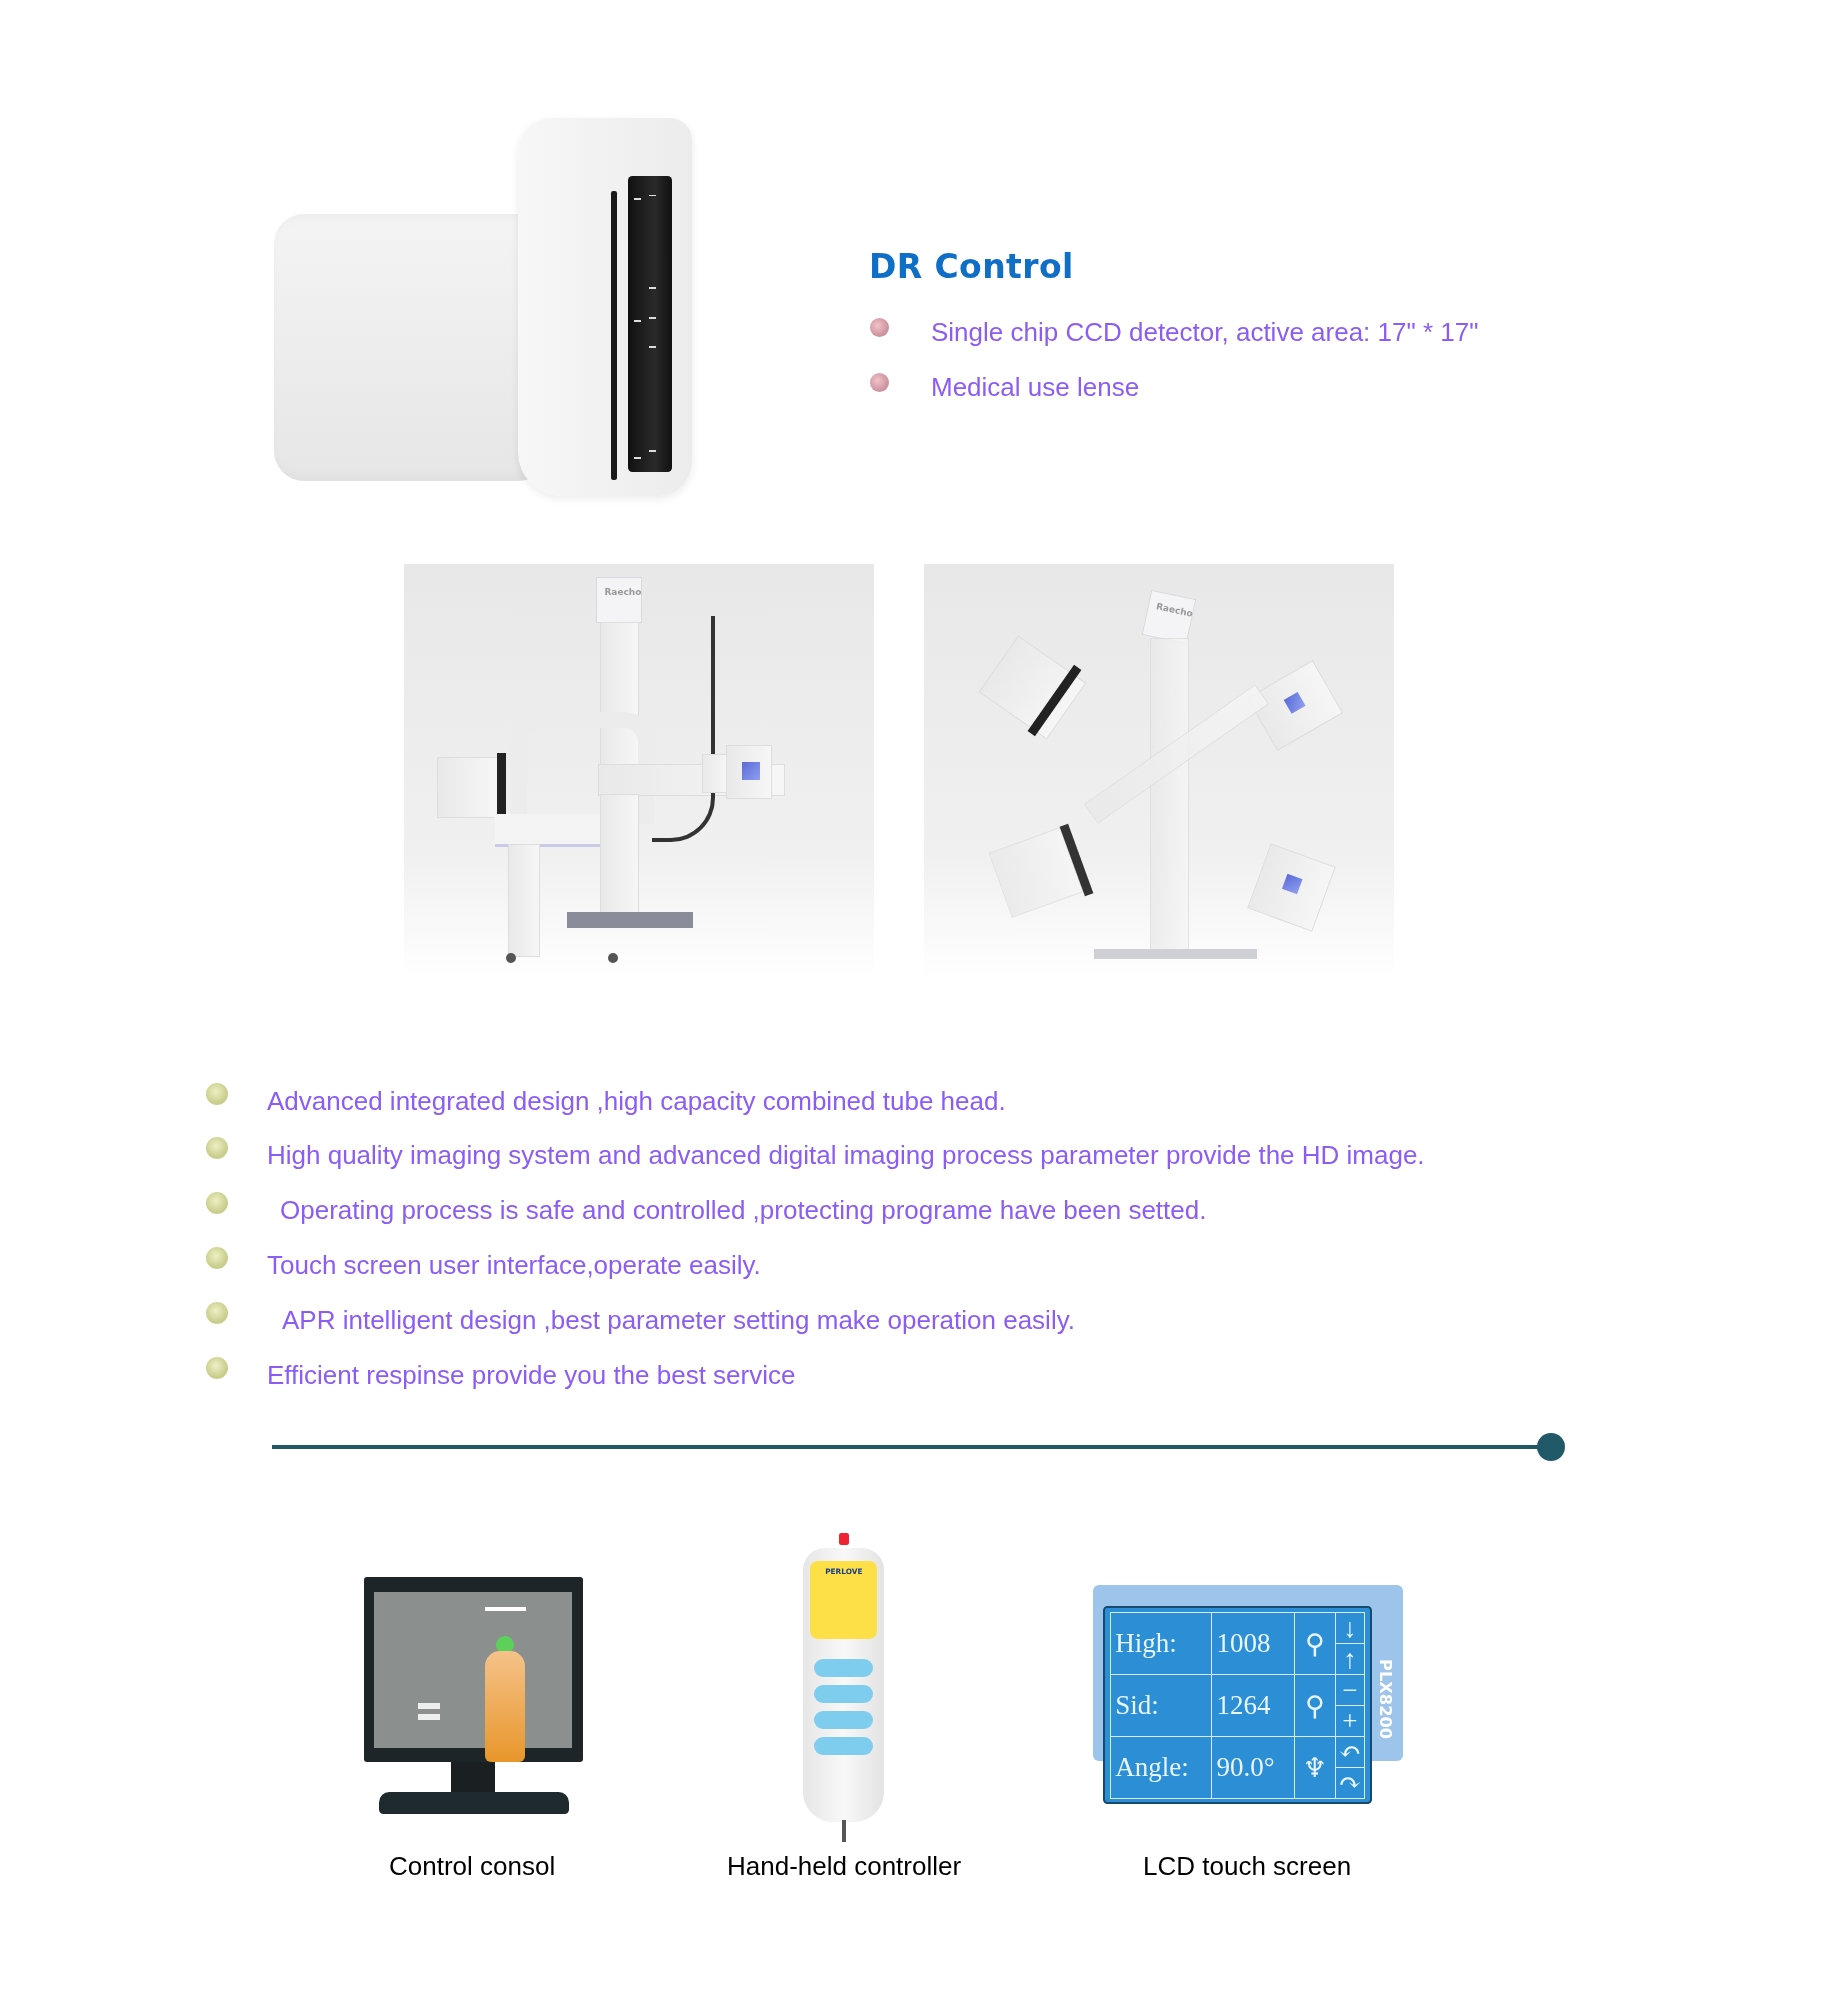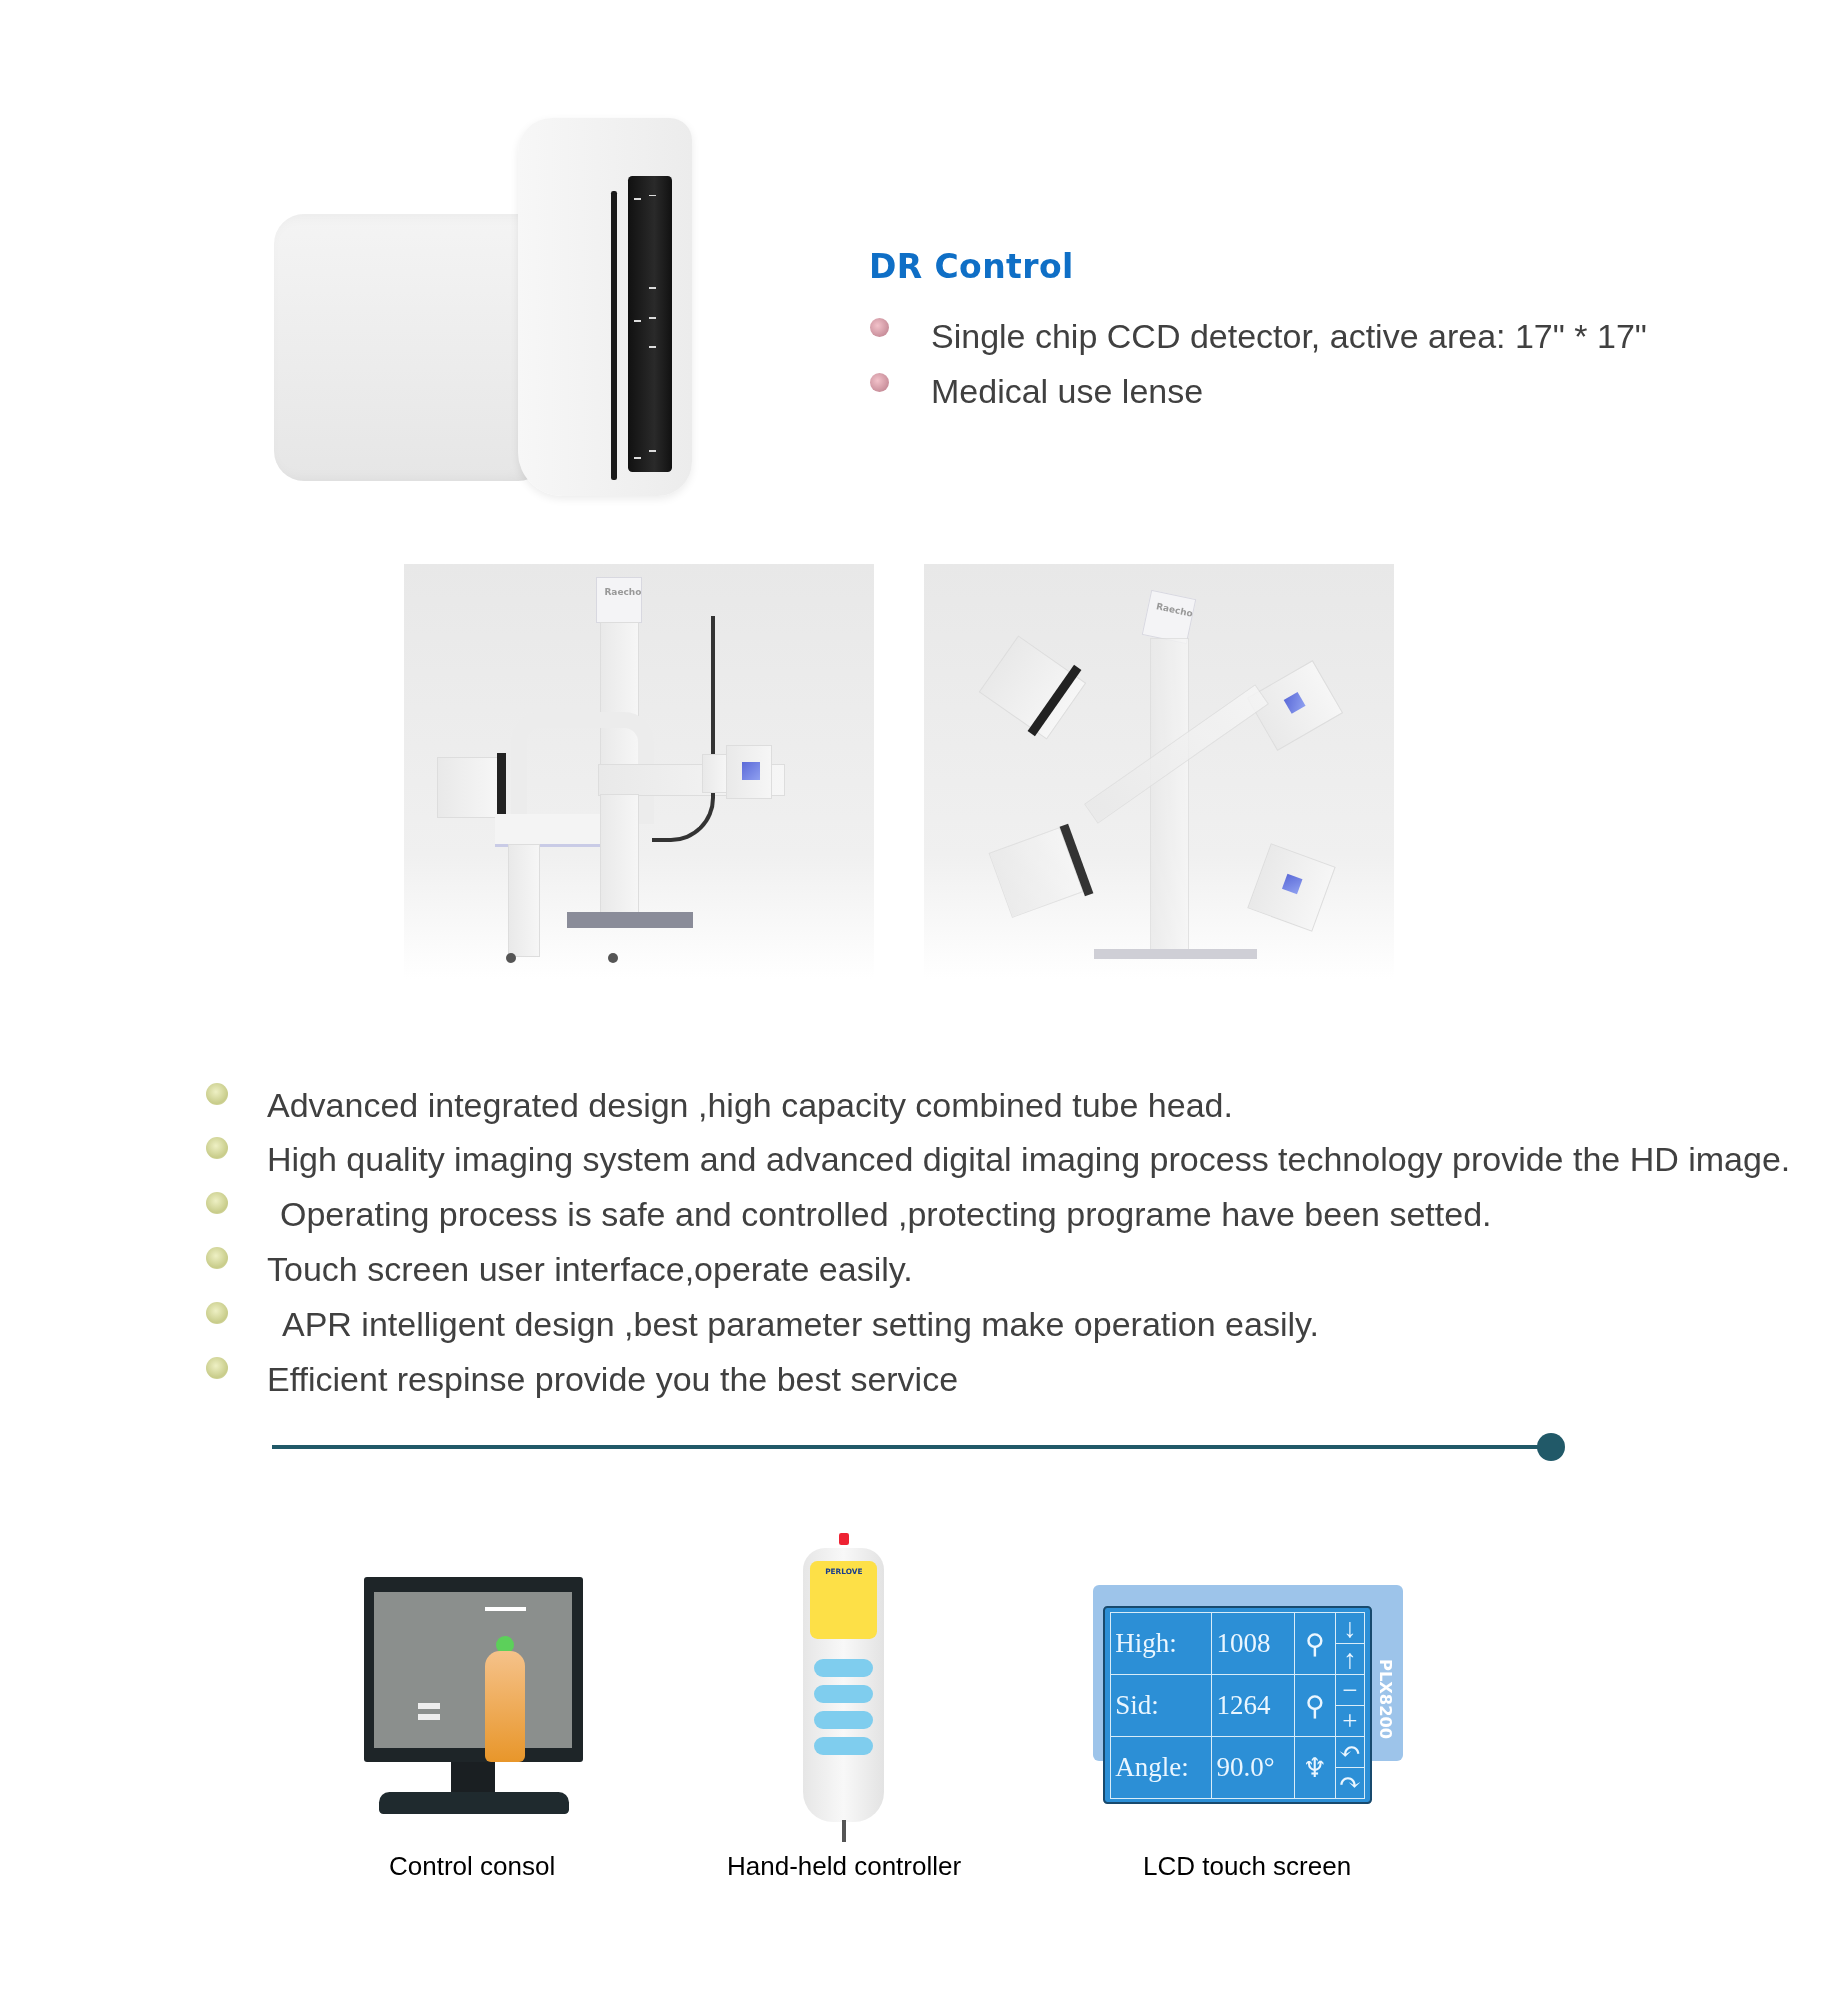--- a/index.html
+++ b/index.html
@@ -12,21 +12,21 @@
   .det-back { left: 0; top: 96px; width: 274px; height: 267px; background: linear-gradient(180deg,#f4f4f4,#e6e6e6); border-radius: 30px 15px 30px 30px; box-shadow: inset -7.4px 0 15px rgba(0,0,0,0.06); }
   .det-front { left: 244px; top: 0; width: 174px; height: 378px; background: linear-gradient(90deg,#f7f7f7,#ececec); border-radius: 34px 22px 34px 44px; box-shadow: 0 3px 9px rgba(0,0,0,0.08); }
   .det-slot { left: 337px; top: 73px; width: 6px; height: 289px; background: #1a1a1a; border-radius: 2.2px; }
   .det-panel { left: 354px; top: 58px; width: 44px; height: 296px; background: linear-gradient(90deg,#111,#2a2a2a 60%,#111); border-radius: 4.4px; }
   .det-mark { width: 7.4px; height: 1.5px; background: #ddd; }
 
   
   .h-dr { left: 869px; top: 247px; font-size: 33px; font-weight: 800; color: #0f6fc6; letter-spacing: 0.4px; font-family: "DejaVu Sans", sans-serif; }
   .bullet-pink { width: 19px; height: 19px; border-radius: 50%; background: radial-gradient(circle at 40% 40%, #f2c2ca, #c98f9b 70%, #e8c6cc); }
   .bullet-green { width: 22px; height: 22px; border-radius: 50%; background: radial-gradient(circle at 45% 40%, #eef0c4, #c8cc8a 65%, #dfe2b2); }
-  .txt { font-family: "Liberation Sans", sans-serif; font-size: 34px; color: #404040; white-space: nowrap; }
+  .txt { font-family: "Liberation Sans", sans-serif; font-size: 26px; color: #8b5cf6; white-space: nowrap; }
 
   
   .photo { background: linear-gradient(180deg,#e8e8e8 0%, #f0f0f0 70%, #ffffff 100%); overflow: hidden; }
   .photo1 { left: 404px; top: 564px; width: 470px; height: 415px; }
   .photo2 { left: 924px; top: 564px; width: 470px; height: 415px; }
   .pcol { background: linear-gradient(90deg,#e9e9e9,#f6f6f6); border: 0.7px solid #ddd; }
   .ptop { background: #f4f4f6; border-top: 4.4px solid #c9cbe6; border: 0.7px solid #d8d8e0; }
   .brand { font-size: 9px; font-weight: bold; color: #999; font-family: "DejaVu Sans", sans-serif; }
   .screen-sq { background: linear-gradient(135deg,#5b6ad8,#8fa0f0); }
 
@@ -123,21 +123,21 @@
   <div class="abs pcol" style="left:333px;top:289px;width:67px;height:67px;transform:rotate(20deg)">
     <div class="abs screen-sq" style="left:25px;top:22px;width:16.3px;height:16.3px"></div>
   </div>
   <div class="abs pcol" style="left:148px;top:178px;width:207px;height:22px;transform:rotate(-35deg);opacity:0.8"></div>
   <div class="abs" style="left:170px;top:385px;width:163px;height:10.4px;background:#cfcfd6"></div>
 </div>
 
 <div class="abs bullet-green" style="left:206px;top:1083px"></div>
 <div class="abs txt" style="left:267px;top:1086px">Advanced integrated design ,high capacity combined tube head.</div>
 <div class="abs bullet-green" style="left:206px;top:1137px"></div>
-<div class="abs txt" style="left:267px;top:1140px">High quality imaging system and advanced digital imaging process technology provide the HD image.</div>
+<div class="abs txt" style="left:267px;top:1140px">High quality imaging system and advanced digital imaging process parameter provide the HD image.</div>
 <div class="abs bullet-green" style="left:206px;top:1192px"></div>
 <div class="abs txt" style="left:280px;top:1195px">Operating process is safe and controlled ,protecting programe have been setted.</div>
 <div class="abs bullet-green" style="left:206px;top:1247px"></div>
 <div class="abs txt" style="left:267px;top:1250px">Touch screen user interface,operate easily.</div>
 <div class="abs bullet-green" style="left:206px;top:1302px"></div>
 <div class="abs txt" style="left:282px;top:1305px">APR intelligent design ,best parameter setting make operation easily.</div>
 <div class="abs bullet-green" style="left:206px;top:1357px"></div>
 <div class="abs txt" style="left:267px;top:1360px">Efficient respinse provide you the best service</div>
 
 <div class="abs divider"></div>

